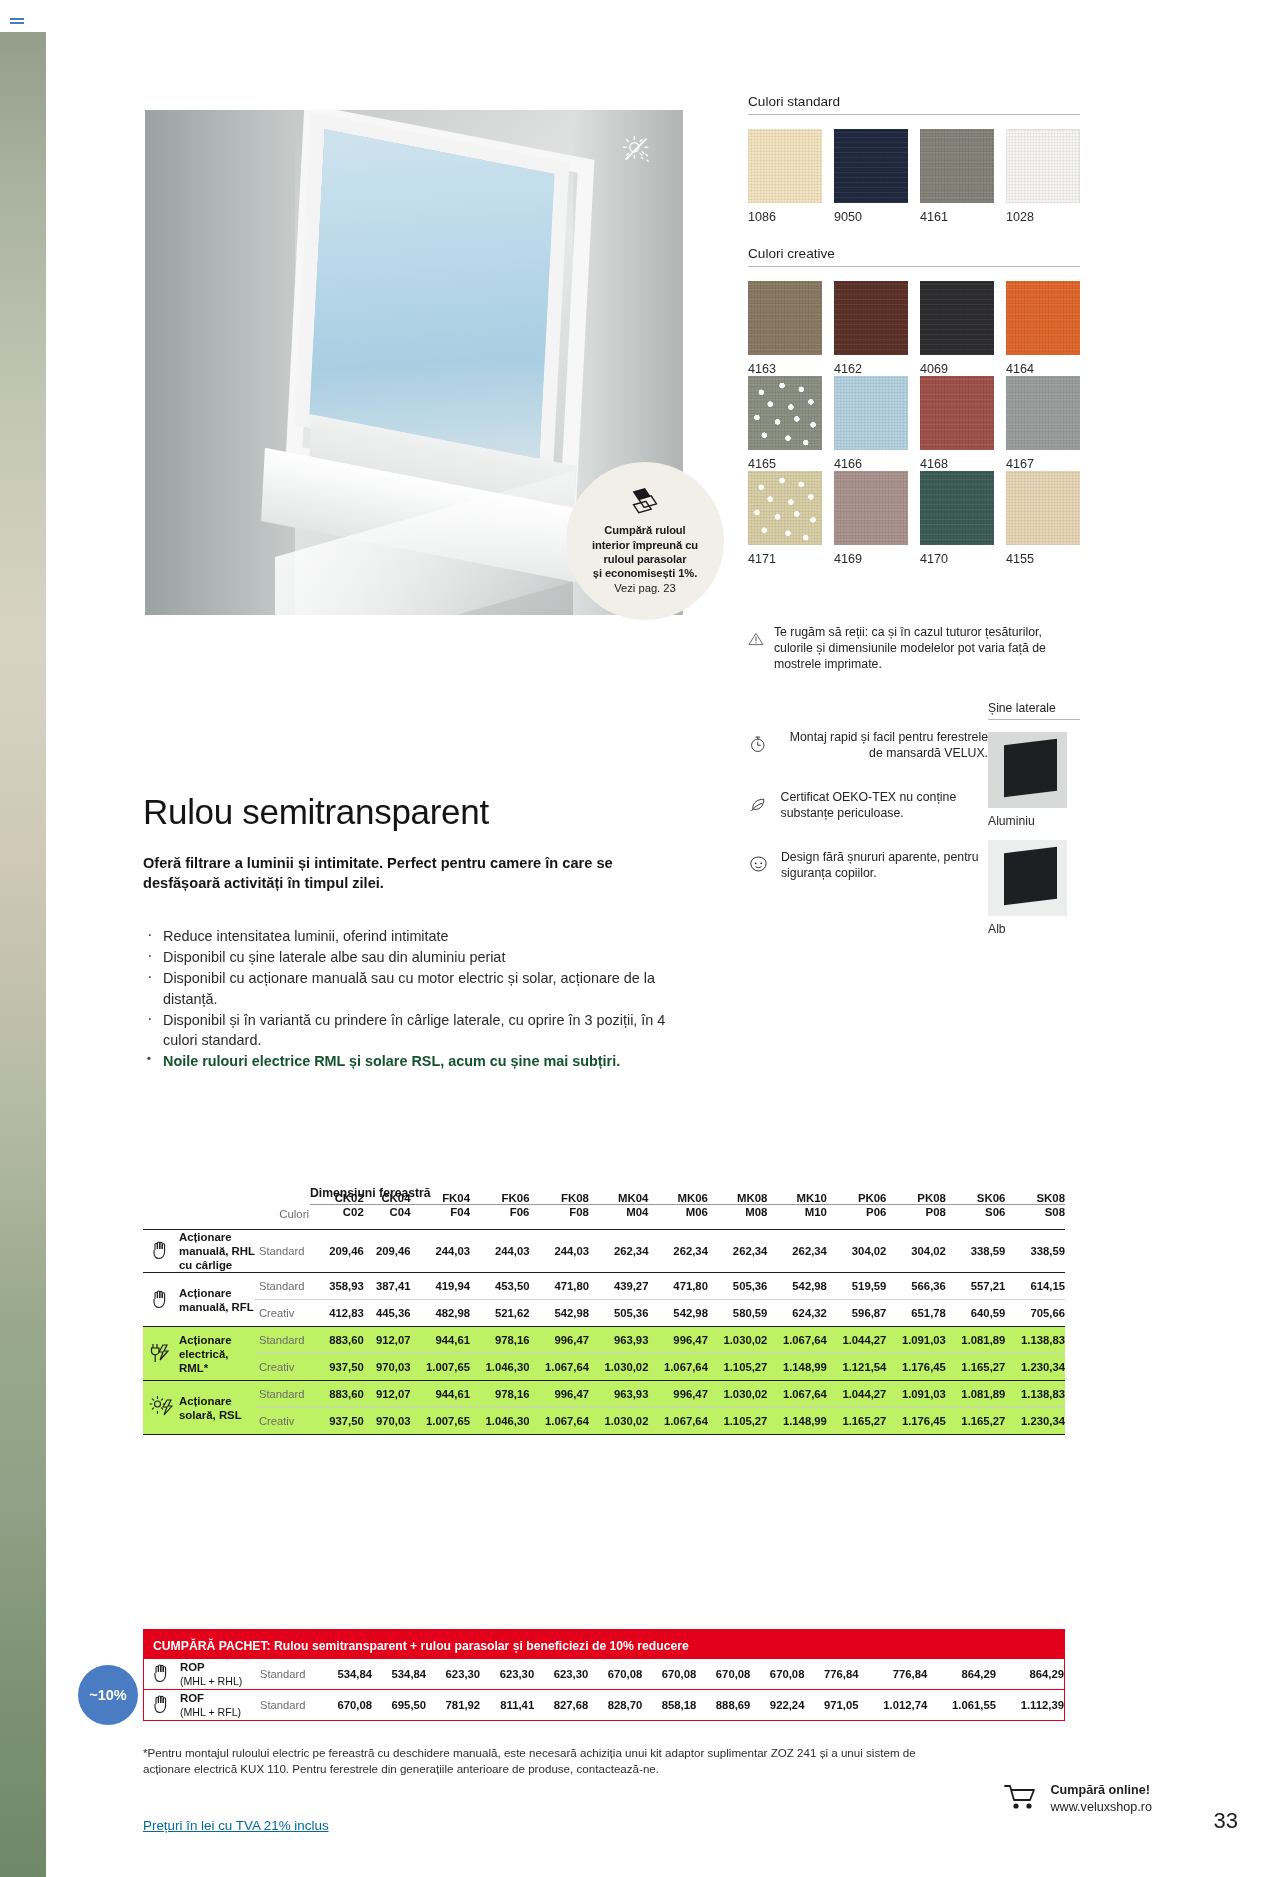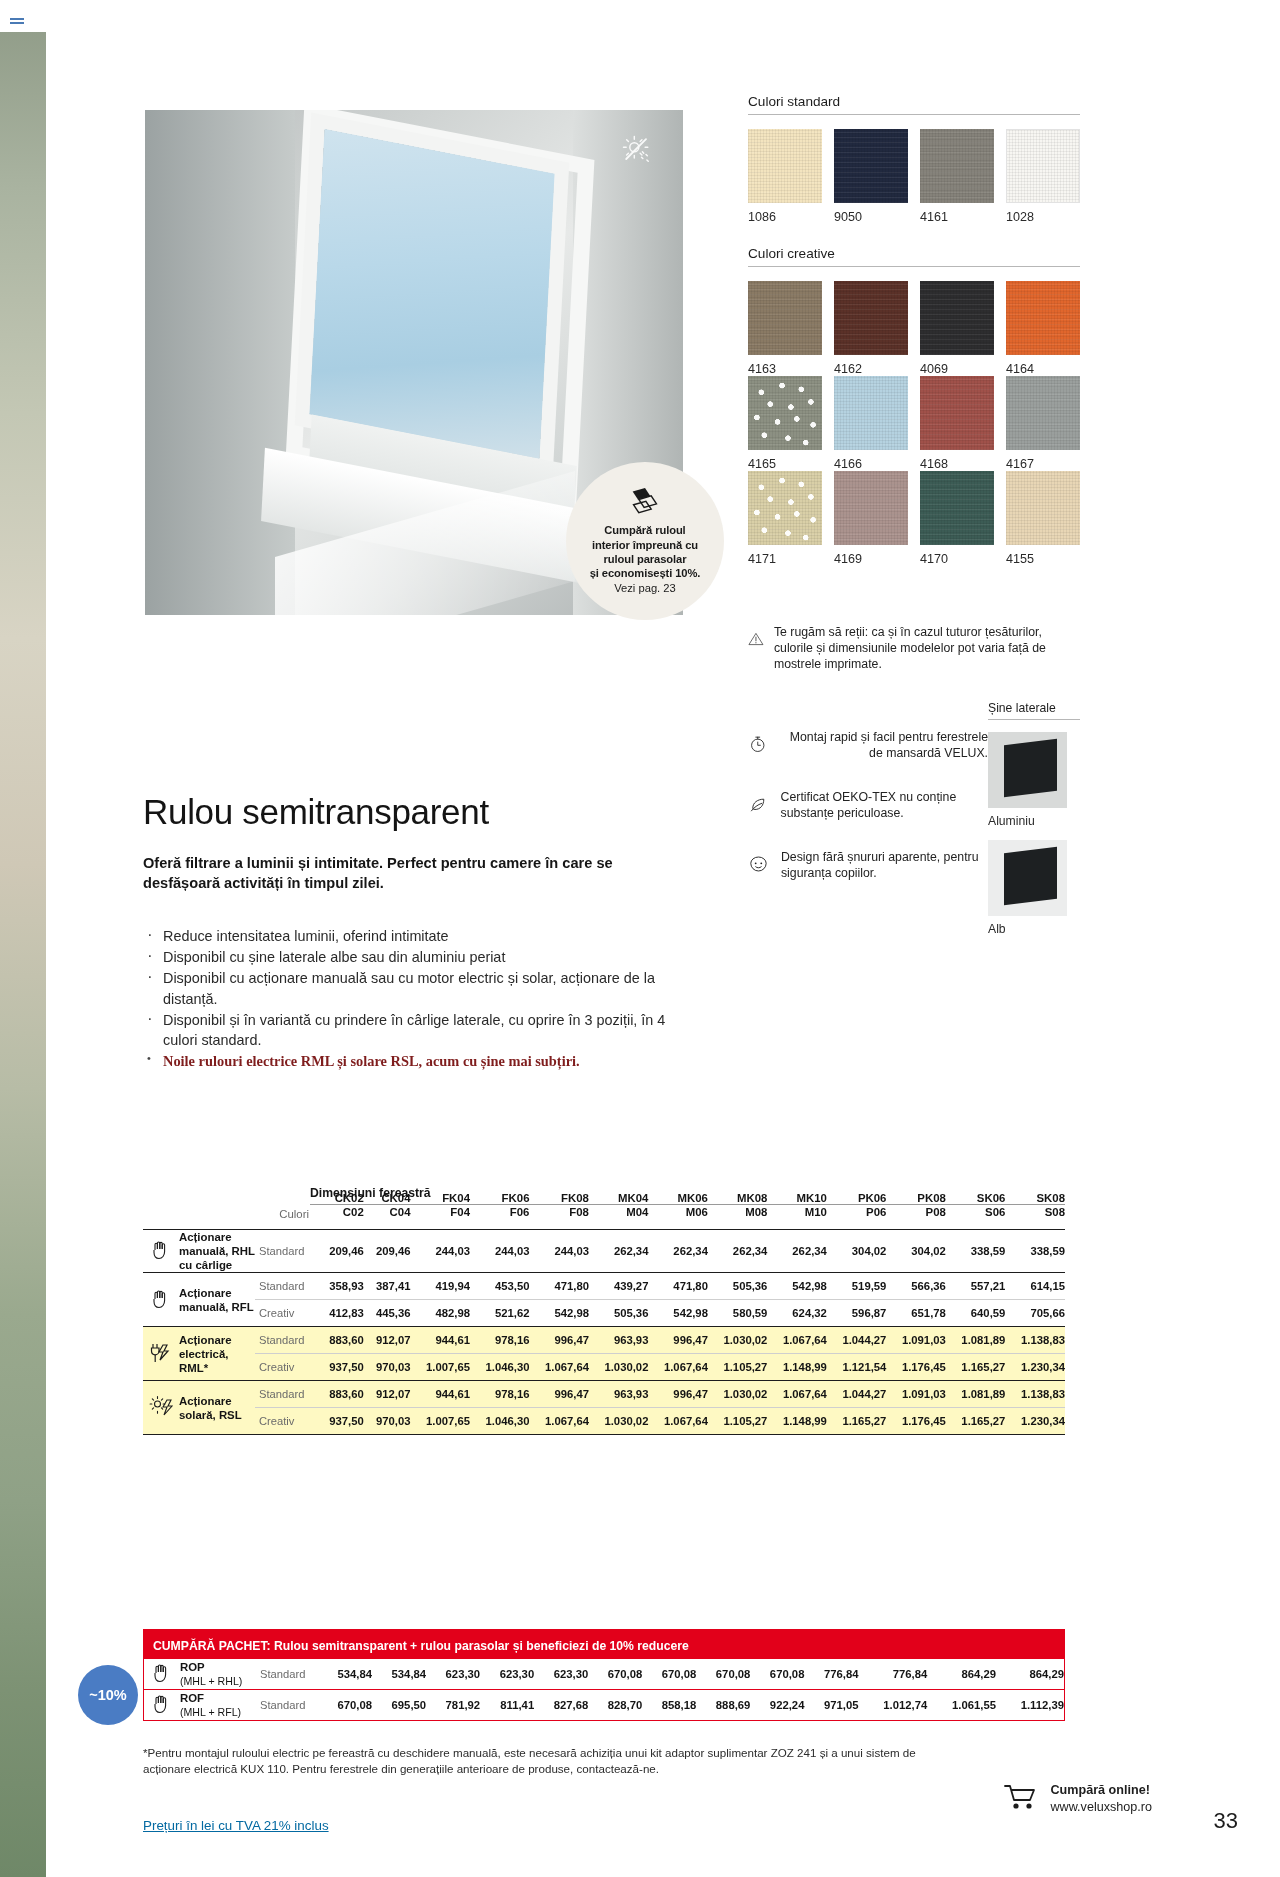--- a/index.html
+++ b/index.html
@@ -107,21 +107,21 @@
   }
   .bullets {
     position:absolute; left:143px; top:926px; width:545px;
     font-size:14.4px; color:#2a2a2a; line-height:1.45;
     list-style:none;
   }
   .bullets li { position:relative; padding-left:20px; }
   .bullets li::before {
     content:"·"; position:absolute; left:4px; top:-3px; font-size:17px; color:#444;
   }
-  .bullets li.bold { font-weight:bold; color:#7f1d1d;font-family:Liberation Serif, serif; }
+  .bullets li.bold { font-weight:bold; color:#14532d; }
   .bullets li.bold::before { content:"•"; font-size:11px; top:0px; }
 
   
   .swatch-col { position:absolute; left:748px; top:94px; width:332px; }
   .sw-head {
     font-size:13.6px; color:#1d1d1d; padding-bottom:5px;
     border-bottom:1px solid #b7b7b7;
   }
   .sw-grid {
     display:grid; grid-template-columns:repeat(4,1fr); gap:0 12px;
@@ -195,21 +195,21 @@
   .hdr td { padding:6px 0 9px; vertical-align:bottom; }
   .hdr .code { text-align:right; font-weight:bold; font-size:11.4px; color:#141414; line-height:1.22; white-space:nowrap; }
   .hdr .culori { text-align:right; font-size:11.4px; color:#6b6b6b; padding-right:8px; }
   .grp-top td { border-top:1.6px solid #1d1d1d; }
   .grp-bot td { border-bottom:1.6px solid #1d1d1d; }
   .inner-line td { border-top:1px solid #cfcfcf; }
   td.icon { width:36px; text-align:center; vertical-align:middle; }
   td.name { width:74px; font-size:11.4px; font-weight:bold; color:#141414; line-height:1.24; vertical-align:middle; }
   td.variant { width:60px; font-size:11.2px; color:#6b6b6b; padding-left:4px; }
   td.val { text-align:right; font-weight:bold; font-size:11.3px; color:#141414; padding:7px 0; white-space:nowrap; }
-  tr.shade td { background:#fef9c3; }
+  tr.shade td { background:#bef264; }
 
   
   col.c-icon{width:36px} col.c-name{width:76px} col.c-var{width:62px}
   col.c-d{width:auto}
 
   
   .pkg-wrap { position:absolute; left:143px; top:1629px; width:922px; }
   .pkg-banner {
     background:#e2001a; color:#ffffff; font-size:12.2px; font-weight:bold;
     padding:10px 10px 6px;
@@ -279,21 +279,21 @@
   <div class="promo">
     <svg class="ico" width="36" height="30" viewBox="0 0 40 34">
       <path d="M6 4 L20 0 L26 9 L12 13 Z" fill="#1a1a1a"></path>
       <path d="M13 13 L27 9 L33 18 L19 22 Z" fill="none" stroke="#1a1a1a" stroke-width="1.6"></path>
       <path d="M7 19 L21 15 L27 24 L13 28 Z" fill="none" stroke="#1a1a1a" stroke-width="1.6"></path>
     </svg>
     <div class="t1">
       <span>Cumpără ruloul</span><br>
       <span>interior împreună cu</span><br>
       <span>ruloul parasolar</span><br>
-      <span>și economisești 10%.</span>
+      <span>și economisești 1%.</span>
     </div>
     <div class="t2">Vezi pag. 23</div>
   </div>
 
   <h1 class="title">Rulou semitransparent</h1>
   <p class="lead">Oferă filtrare a luminii și intimitate. Perfect pentru camere în care se desfășoară activități în timpul zilei.</p>
   <ul class="bullets" id="bullet-list">
       <li>Reduce intensitatea luminii, oferind intimitate</li>
       <li>Disponibil cu șine laterale albe sau din aluminiu periat</li>
       <li>Disponibil cu acționare manuală sau cu motor electric și solar, acționare de la distanță.</li>

